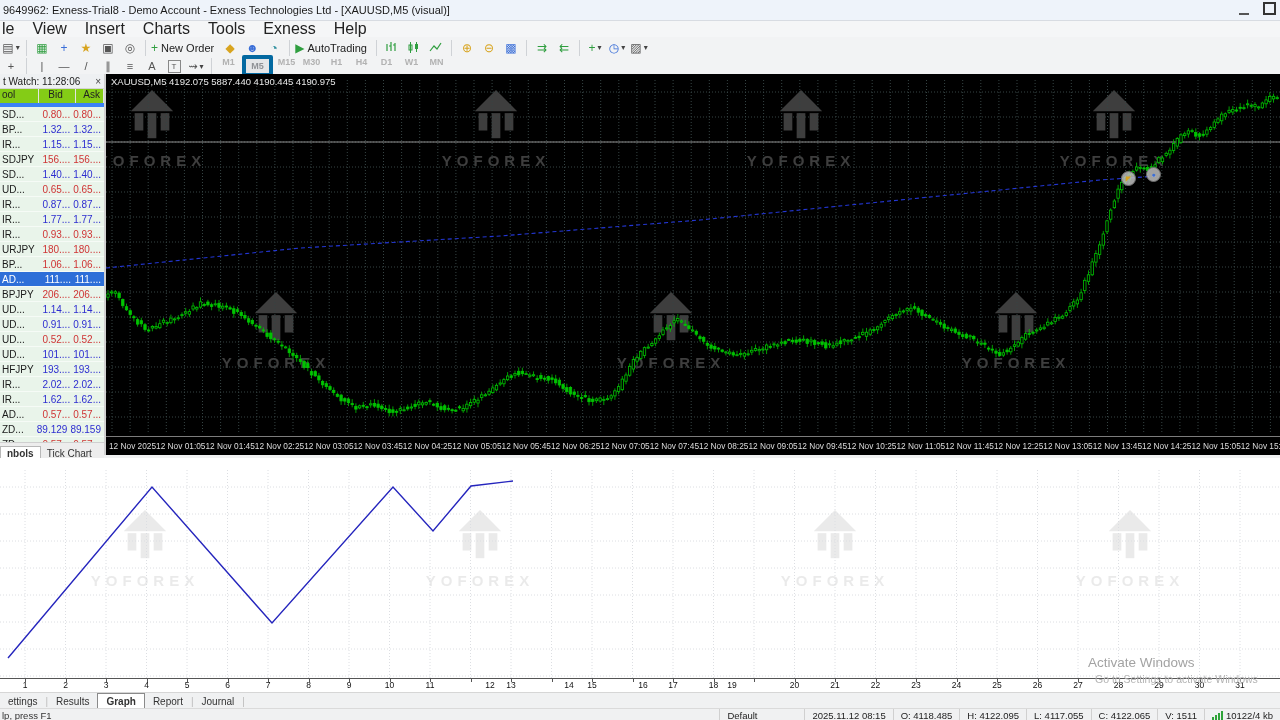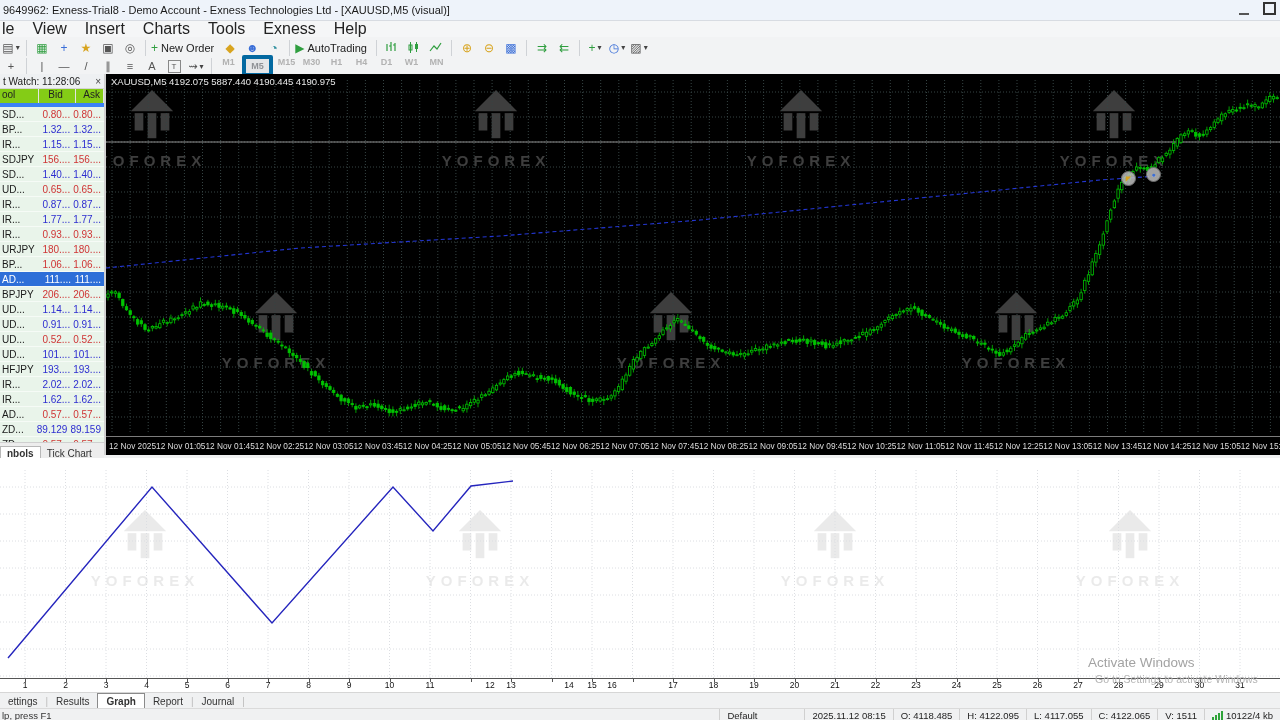--- a/index.html
+++ b/index.html
@@ -1282,27 +1282,27 @@
         <span class="gtick" style="left: 418px;">11</span>
         <i class="gtickmark" style="left: 470.5px;"></i>
         <span class="gtick" style="left: 470px; margin-left: 8px;">12</span>
         <i class="gtickmark" style="left: 511px;"></i>
         <span class="gtick" style="left: 499px;">13</span>
         <i class="gtickmark" style="left: 551.5px;"></i>
         <span class="gtick" style="left: 557px;">14</span>
         <i class="gtickmark" style="left: 592px;"></i>
         <span class="gtick" style="left: 580px;">15</span>
         <i class="gtickmark" style="left: 632.5px;"></i>
-        <span class="gtick" style="left: 600px;">16</span>
+        <span class="gtick" style="left: 631px;">16</span>
         <i class="gtickmark" style="left: 673px;"></i>
         <span class="gtick" style="left: 661px;">17</span>
         <i class="gtickmark" style="left: 713.5px;"></i>
         <span class="gtick" style="left: 701.5px;">18</span>
         <i class="gtickmark" style="left: 754px;"></i>
-        <span class="gtick" style="left: 742px;">19</span>
+        <span class="gtick" style="left: 720px;">19</span>
         <i class="gtickmark" style="left: 794.5px;"></i>
         <span class="gtick" style="left: 782.5px;">20</span>
         <i class="gtickmark" style="left: 835px;"></i>
         <span class="gtick" style="left: 823px;">21</span>
         <i class="gtickmark" style="left: 875.5px;"></i>
         <span class="gtick" style="left: 863.5px;">22</span>
         <i class="gtickmark" style="left: 916px;"></i>
         <span class="gtick" style="left: 904px;">23</span>
         <i class="gtickmark" style="left: 956.5px;"></i>
         <span class="gtick" style="left: 944.5px;">24</span>

